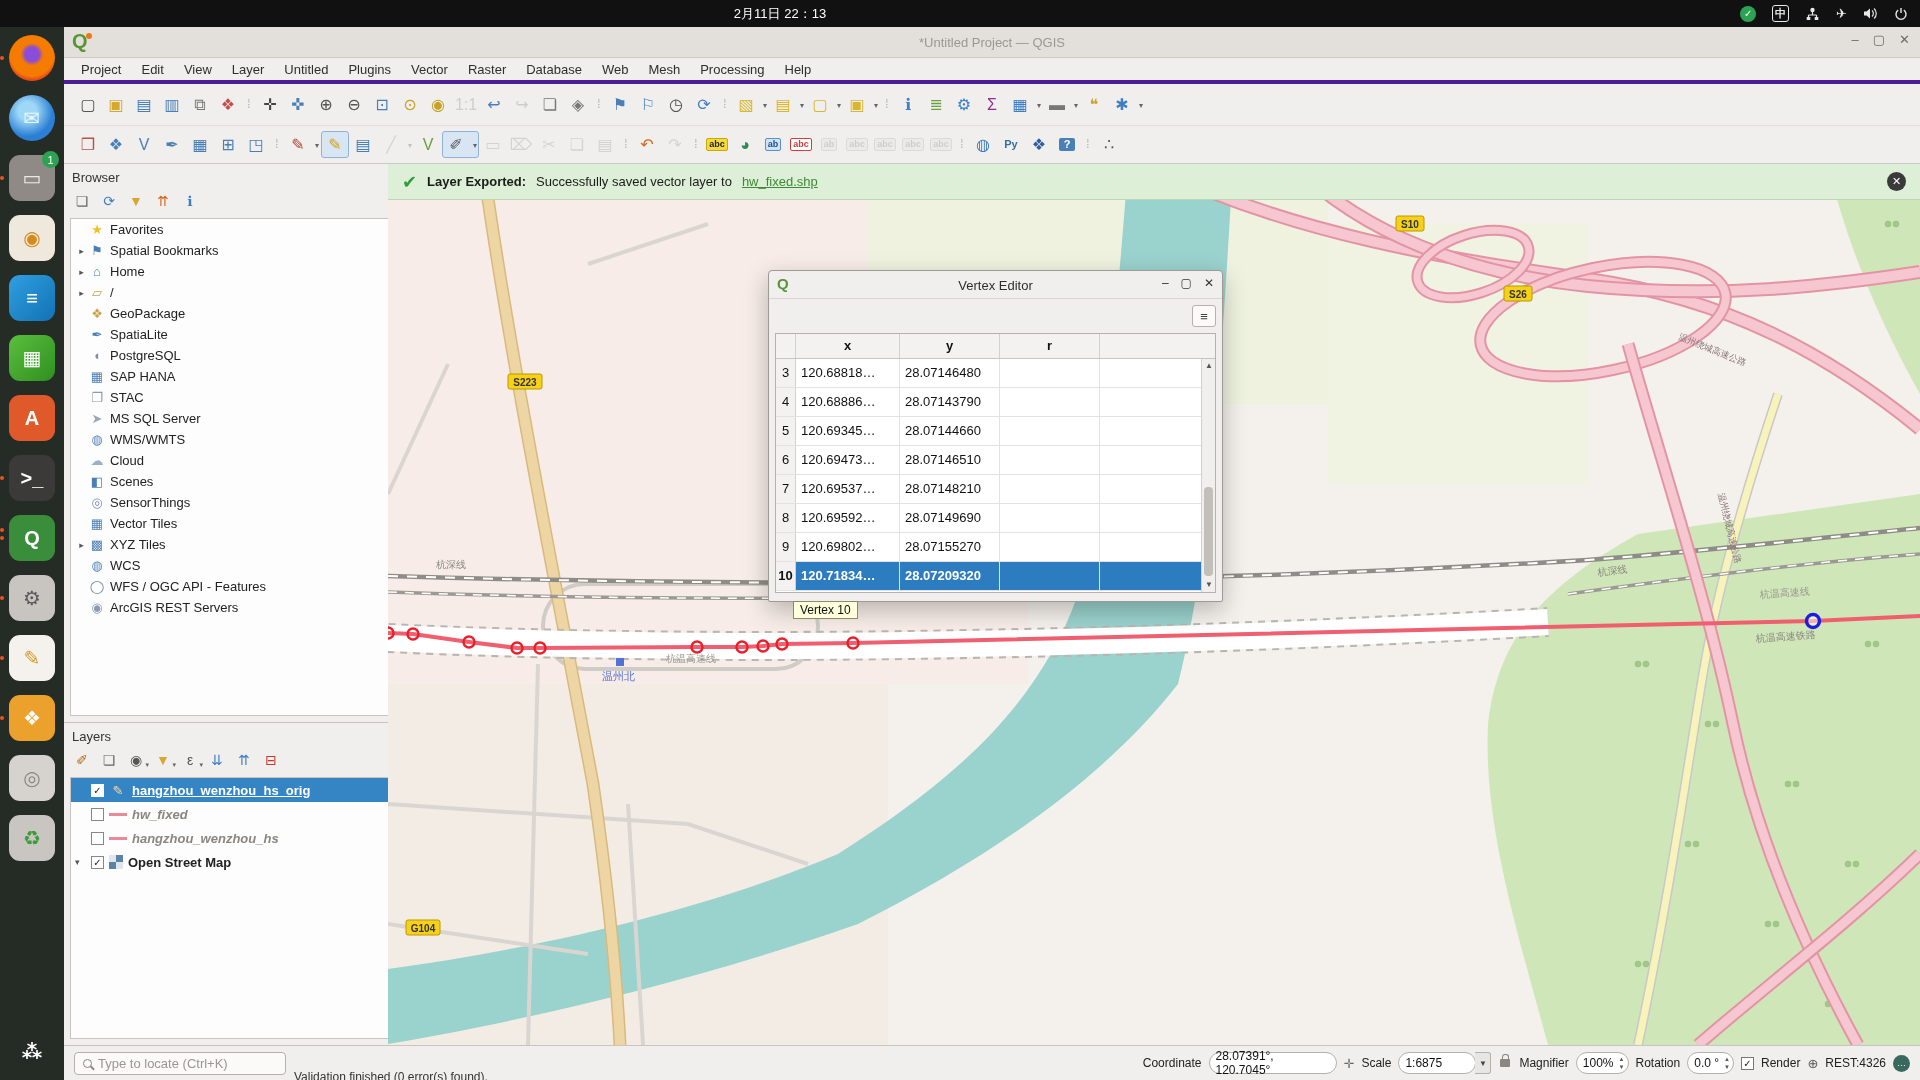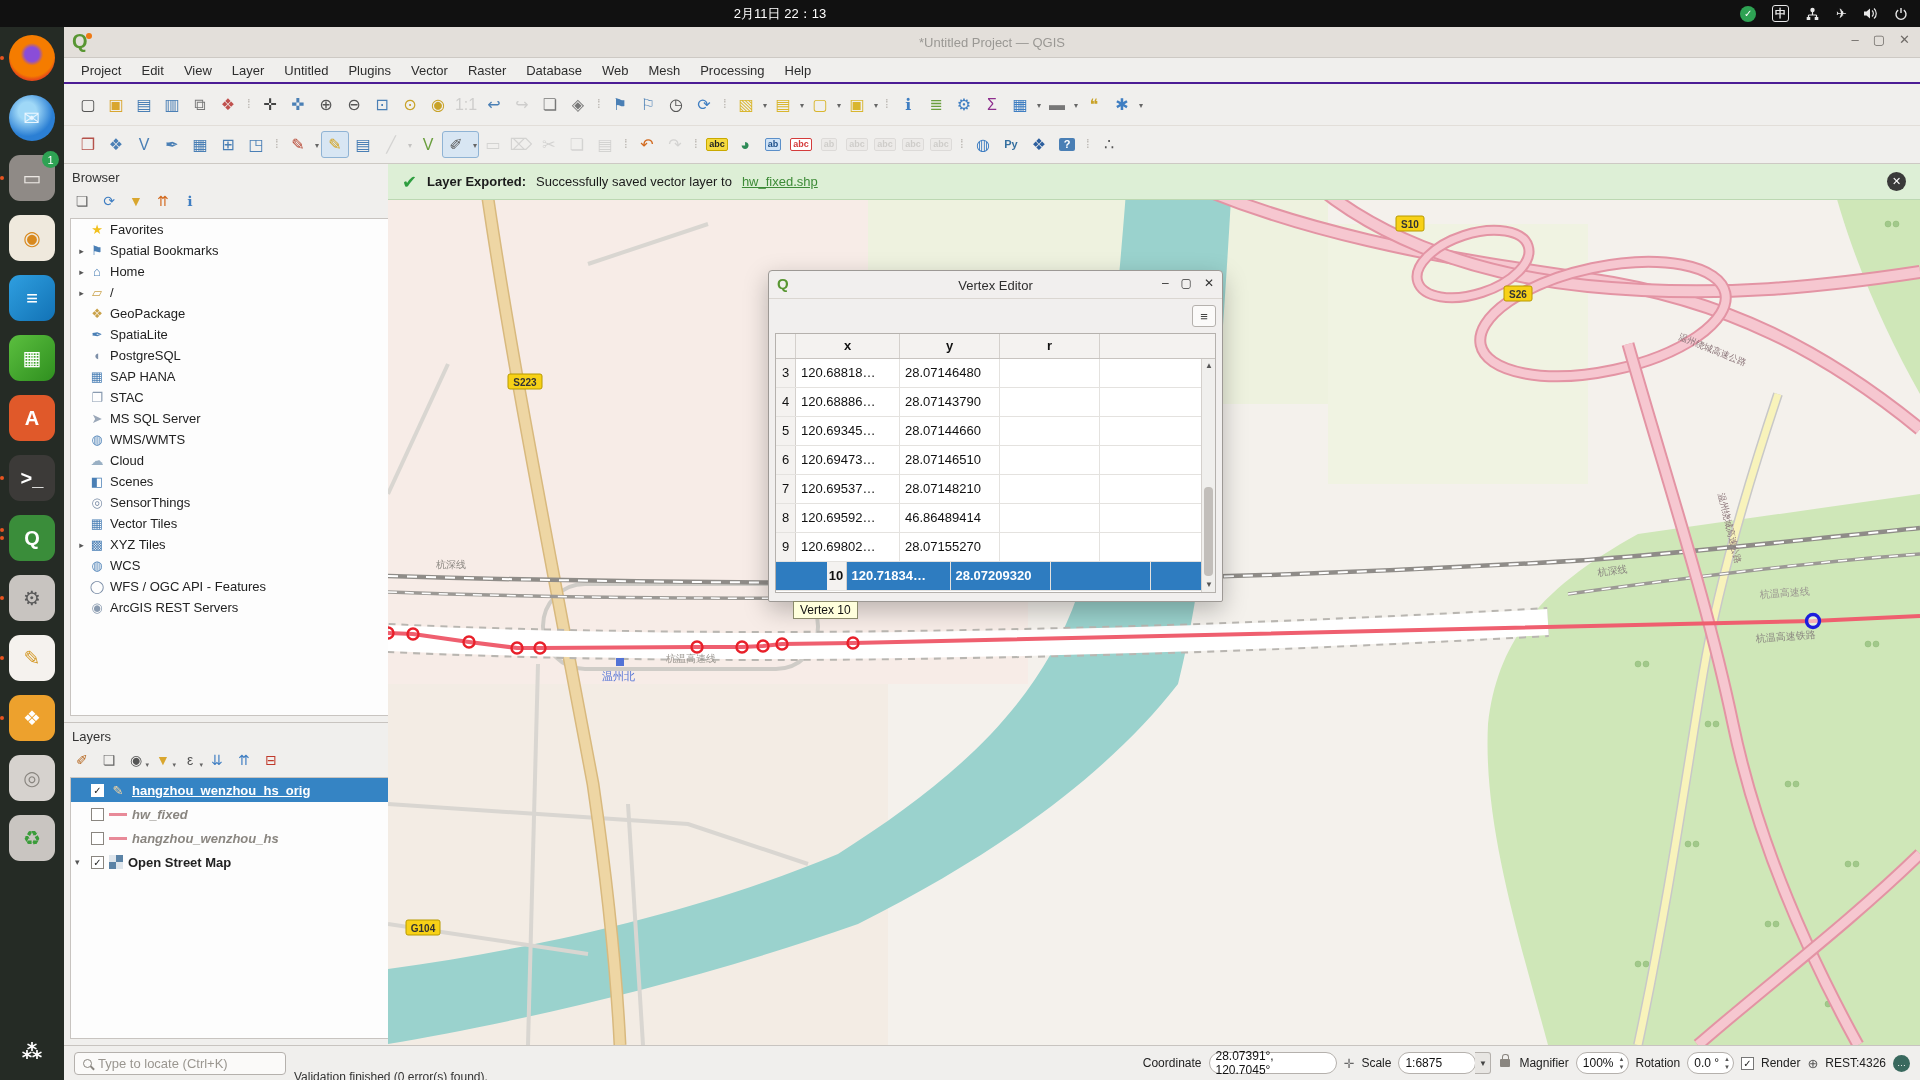--- a/index.html
+++ b/index.html
@@ -35,21 +35,21 @@
   
   #qgis { position:absolute; left:64px; top:27px; width:1856px; height:1053px; background:#f0efed; }
   #titlebar { position:absolute; left:0; top:0; width:100%; height:31px; background:#e3dfda; border-bottom:1px solid #cdc9c4; }
   #app-logo { position:absolute; left:8px; top:3px; font-size:20px; font-weight:bold; color:#589632; }
   #app-logo::after { content:""; position:absolute; right:-4px; top:3px; width:6px; height:6px; border-radius:50%; background:#ee7913; }
   #win-title { position:absolute; left:50%; top:8px; transform:translateX(-50%); color:#9a9894; font-size:13px; }
   #win-buttons { position:absolute; right:10px; top:5px; display:flex; gap:14px; color:#6e6a66; font-size:13px; }
   #win-buttons span { cursor:default; }
 
   #menubar { position:absolute; left:0; top:31px; width:100%; height:26px; background:#f0efed; display:flex;
-             align-items:center; padding-left:8px; gap:2px; border-bottom:2px solid #4c1d95; }
+             align-items:center; padding-left:8px; gap:2px; border-bottom:4px solid #4c1d95; }
   .menu-item { font-size:13px; color:#2e2e2e; padding:3px 9px; border-radius:3px; }
 
   .toolbar { position:absolute; left:0; width:100%; display:flex; align-items:center; padding-left:10px;
              background:#f0efed; }
   #toolbar1 { top:57px; height:42px; border-bottom:1px solid #e2ded9; }
   #toolbar2 { top:99px; height:38px; border-bottom:1px solid #cdc9c4; }
   .tbtn { position:relative; width:28px; height:27px; display:flex; align-items:center; justify-content:center;
           border:1px solid transparent; border-radius:3px; flex:0 0 auto; }
   .tbtn[data-dd="1"] { width:37px; padding-right:9px; }
   .tbtn[data-dd="1"]::after { content:"▾"; position:absolute; right:1px; top:9px; font-size:8px; color:#666; }
@@ -123,21 +123,21 @@
   .ve-h { font-size:13px; font-weight:bold; color:#111; text-align:center; line-height:24px; border-right:1px solid #d4d0cc; }
   .ve-hn { width:20px; border-right:1px solid #d4d0cc; }
   .ve-cx { width:104px; } .ve-cy { width:100px; } .ve-cr { width:100px; }
   #ve-rows { position:absolute; left:0; top:25px; right:14px; bottom:0; overflow:hidden; }
   .vrow { display:flex; height:29px; border-bottom:1px solid #e4e2df; background:#fff; }
   .vrow span { display:block; line-height:28px; font-size:13px; color:#111; }
   .vn { width:20px; background:#f4f2f0; border-right:1px solid #d4d0cc; text-align:center; font-size:12px; }
   .vx { width:104px; padding-left:5px; border-right:1px solid #e4e2df; }
   .vy { width:100px; padding-left:5px; border-right:1px solid #e4e2df; }
   .vr { width:100px; border-right:1px solid #e4e2df; }
-  .vrow[data-sel="1"] { background:#2e7cc0;justify-content:center; }
+  .vrow[data-sel="1"] { background:#2e7cc0; }
   .vrow[data-sel="1"] span { color:#fff; font-weight:bold; }
   .vrow[data-sel="1"] .vn { background:#f4f2f0; color:#111; }
   #ve-scroll { position:absolute; right:0; top:25px; bottom:0; width:14px; background:#f0efed; border-left:1px solid #d4d0cc; }
   #ve-scroll .arr { position:absolute; left:0; width:14px; height:14px; font-size:8px; color:#555; text-align:center; line-height:14px; }
   #ve-scroll .up { top:0; } #ve-scroll .down { bottom:0; }
   #ve-thumb { position:absolute; left:2px; right:2px; top:55%; bottom:16px; background:#c2beba; border-radius:4px; }
 
   #vertex-tooltip { position:absolute; left:405px; top:437px; background:#ffffdc; border:1px solid #8a8a6a;
                     font-size:12px; color:#111; padding:1px 6px; z-index:25; }
 
@@ -1010,21 +1010,21 @@
               <div class="vrow">
                 <span class="vn">7</span>
                 <span class="vx">120.69537…</span>
                 <span class="vy">28.07148210</span>
                 <span class="vr"></span>
               </div>
 
               <div class="vrow">
                 <span class="vn">8</span>
                 <span class="vx">120.69592…</span>
-                <span class="vy">46.86489414</span>
+                <span class="vy">28.07149690</span>
                 <span class="vr"></span>
               </div>
 
               <div class="vrow">
                 <span class="vn">9</span>
                 <span class="vx">120.69802…</span>
                 <span class="vy">28.07155270</span>
                 <span class="vr"></span>
               </div>
 

